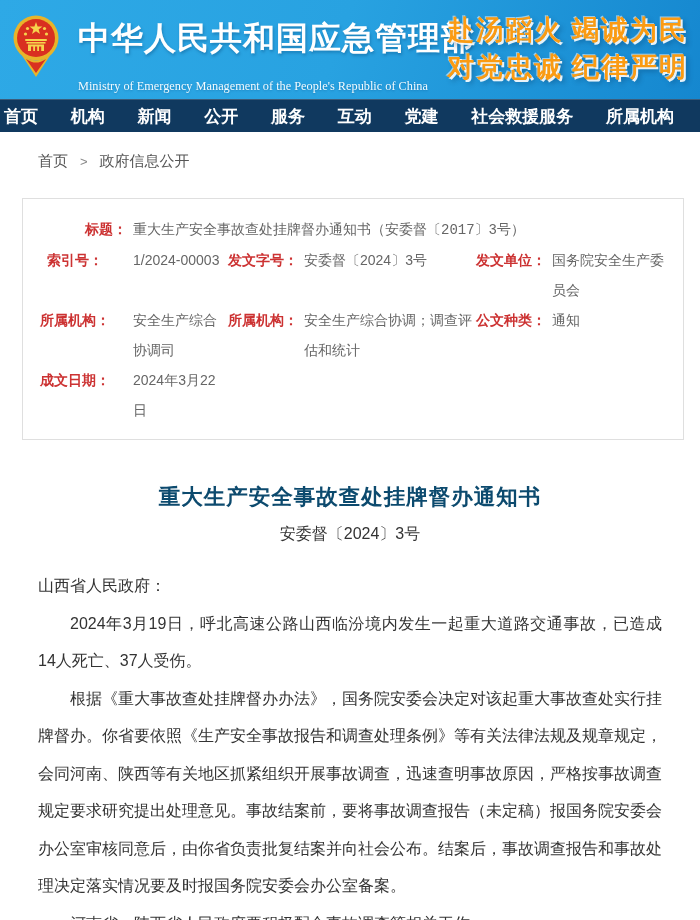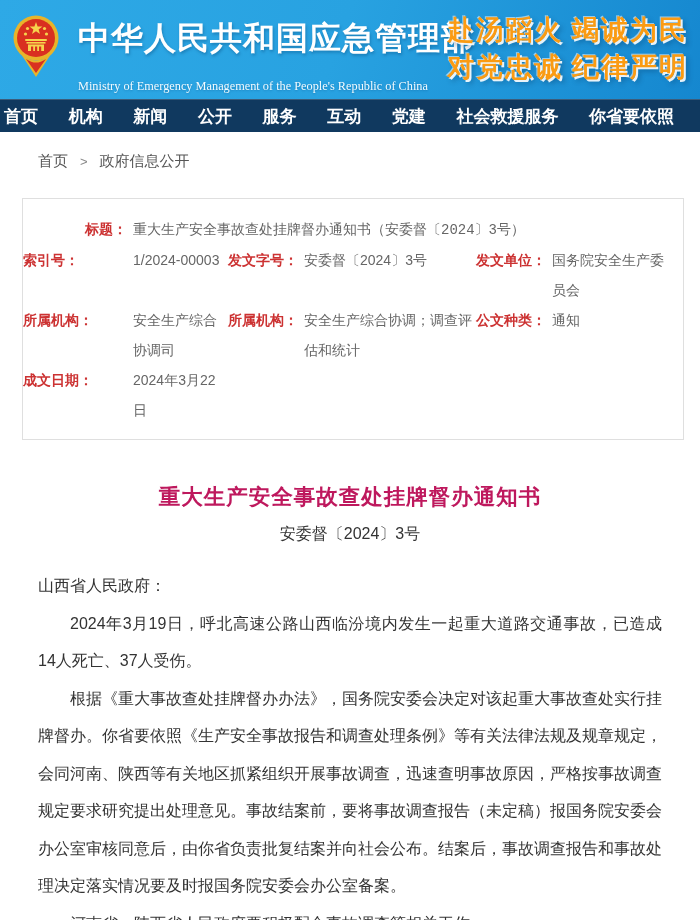--- a/index.html
+++ b/index.html
@@ -55,27 +55,27 @@
     padding:16px 10px 14px 0; font-size:14px;
   }
   .meta-row { display:flex; line-height:30px; }
   .meta-cell { display:flex; align-items:flex-start; line-height:30px; }
   .meta-cell.c1 { width:205px; flex:none; }
   .meta-cell.c2 { width:248px; flex:none; }
   .meta-cell.c3 { flex:1; }
   .meta-label {
     color:#cc3232; font-weight:bold; white-space:nowrap; flex:none;
   }
-  .c1 .meta-label { width:104px; text-align:left; }
+  .c1 .meta-label { width:104px; text-align:center; }
   .meta-value { color:#666; padding-left:6px; }
   .meta-row.title-row .meta-value { white-space:nowrap; }
   
   .doc { padding:0 38px; }
   .doc-title {
-    margin-top:42px; text-align:center; font-size:21.5px; font-weight:bold; color:#be185d;
+    margin-top:42px; text-align:center; font-size:21.5px; font-weight:bold; color:#0c4a6e;
     letter-spacing:1px;
   }
   .doc-number { margin-top:13px; text-align:center; font-size:16px; color:#333; }
   .doc-body { margin-top:22px; font-size:16px; line-height:37.5px; color:#333; text-align:justify; }
   .doc-body p.indent { text-indent:2em; }
 </style>
 </head>
 <body>
 
 <div class="header">
@@ -108,34 +108,34 @@
 
 <div class="nav">
   <span class="nav-item">首页</span>
   <span class="nav-item">机构</span>
   <span class="nav-item">新闻</span>
   <span class="nav-item">公开</span>
   <span class="nav-item">服务</span>
   <span class="nav-item">互动</span>
   <span class="nav-item">党建</span>
   <span class="nav-item">社会救援服务</span>
-  <span class="nav-item">你省要依照</span>
+  <span class="nav-item">所属机构</span>
 </div>
 
 <div class="breadcrumb">
   <span class="crumb">首页</span>
   <span class="crumb-sep">&gt;</span>
   <span class="crumb">政府信息公开</span>
 </div>
 
 <div class="meta-box">
   <div class="meta-row title-row">
     <div class="meta-cell c1" style="width:auto;font-family:Liberation Mono, monospace;">
       <span class="meta-label" style="width:104px;text-align:right;">标题：</span>
-      <span class="meta-value">重大生产安全事故查处挂牌督办通知书（安委督〔2024〕3号）</span>
+      <span class="meta-value">重大生产安全事故查处挂牌督办通知书（安委督〔2017〕3号）</span>
     </div>
   </div>
   <div class="meta-row">
     <div class="meta-cell c1">
       <span class="meta-label">索引号：</span>
       <span class="meta-value">1/2024-00003</span>
     </div>
     <div class="meta-cell c2">
       <span class="meta-label">发文字号：</span>
       <span class="meta-value">安委督〔2024〕3号</span>

